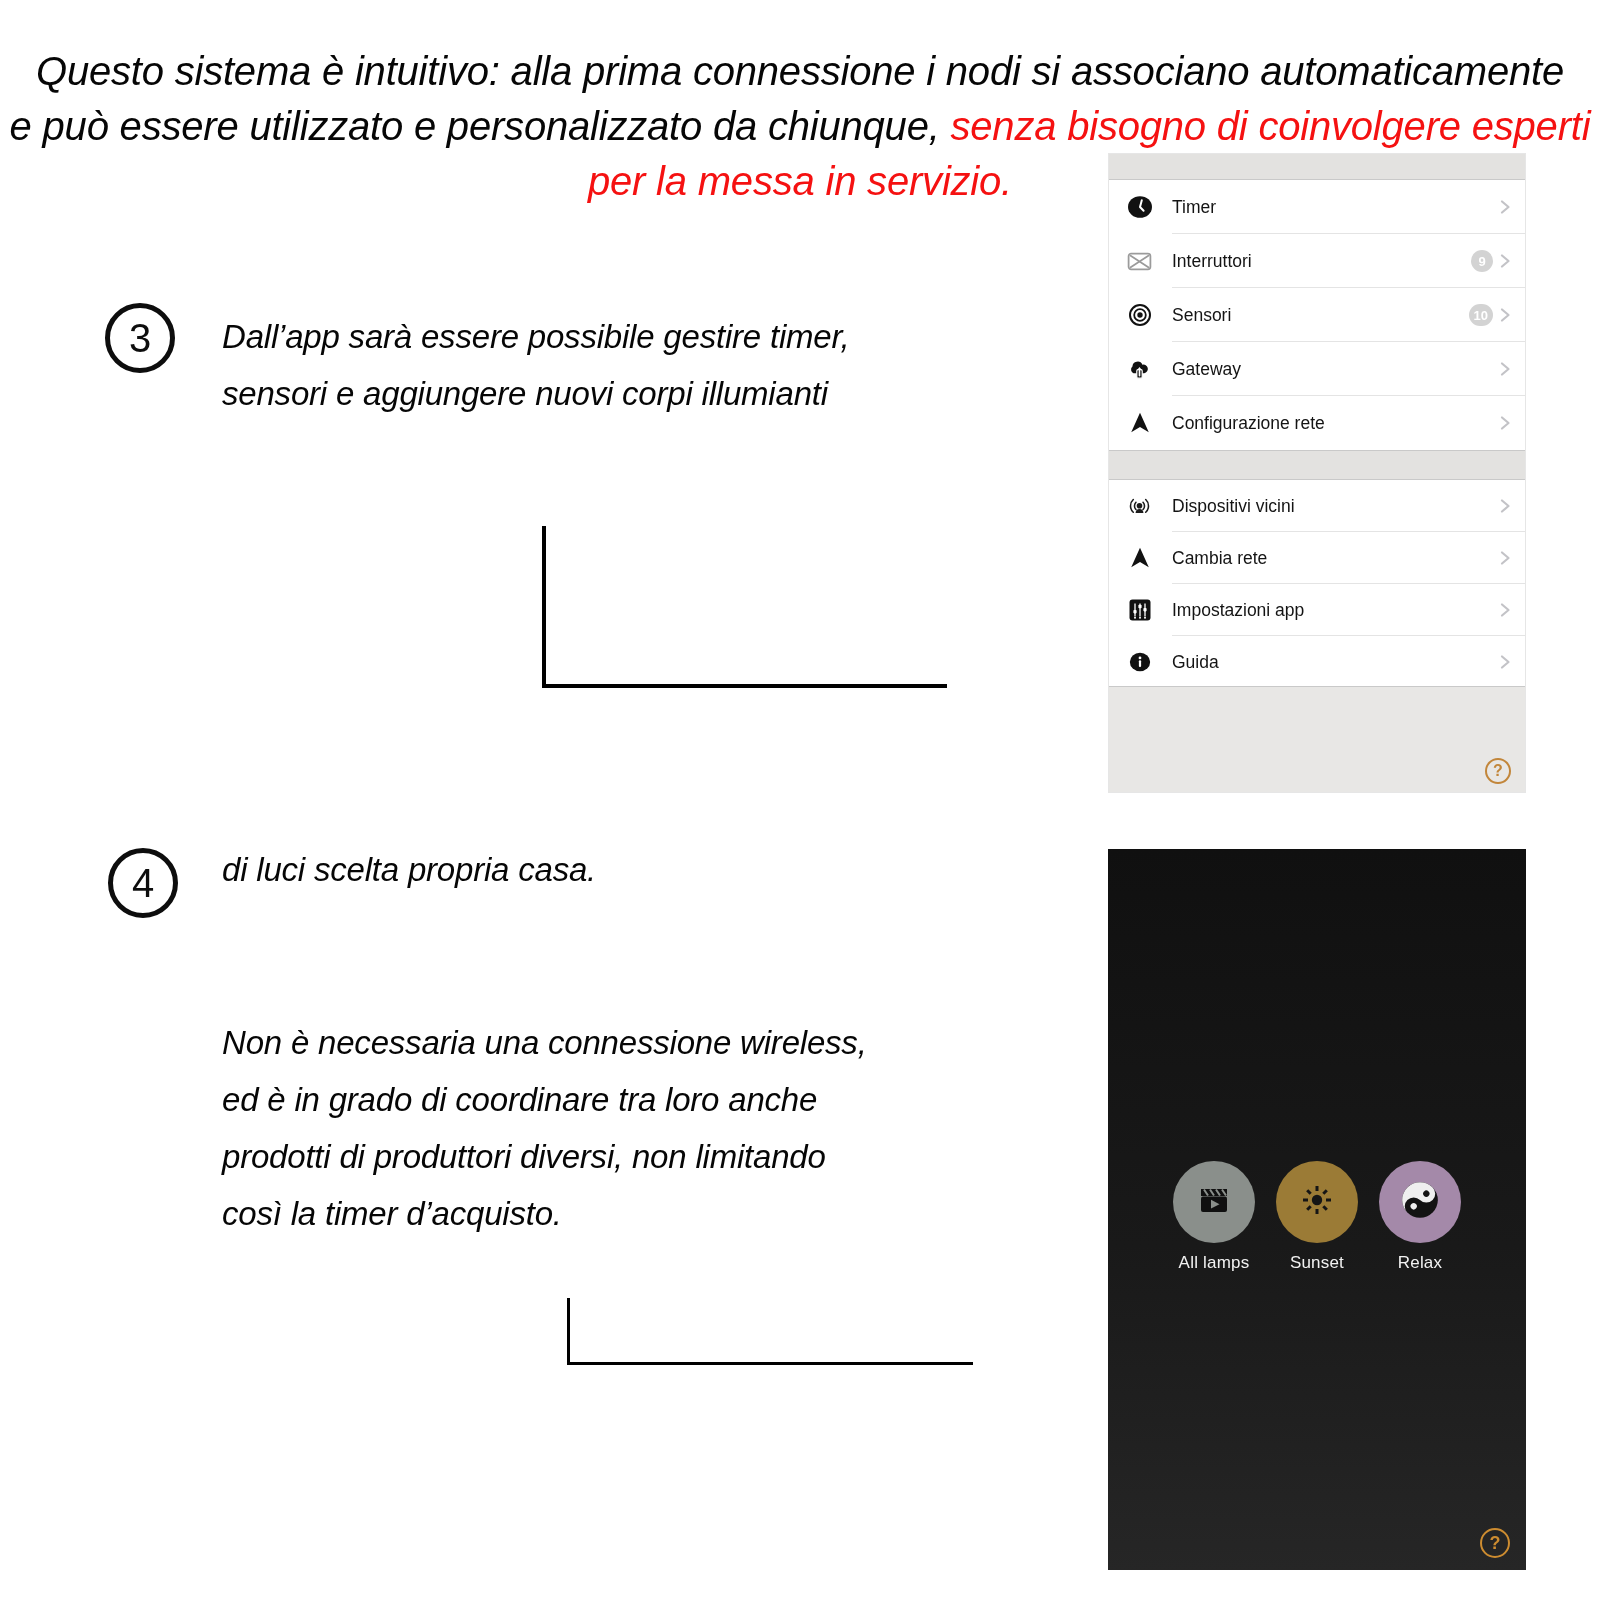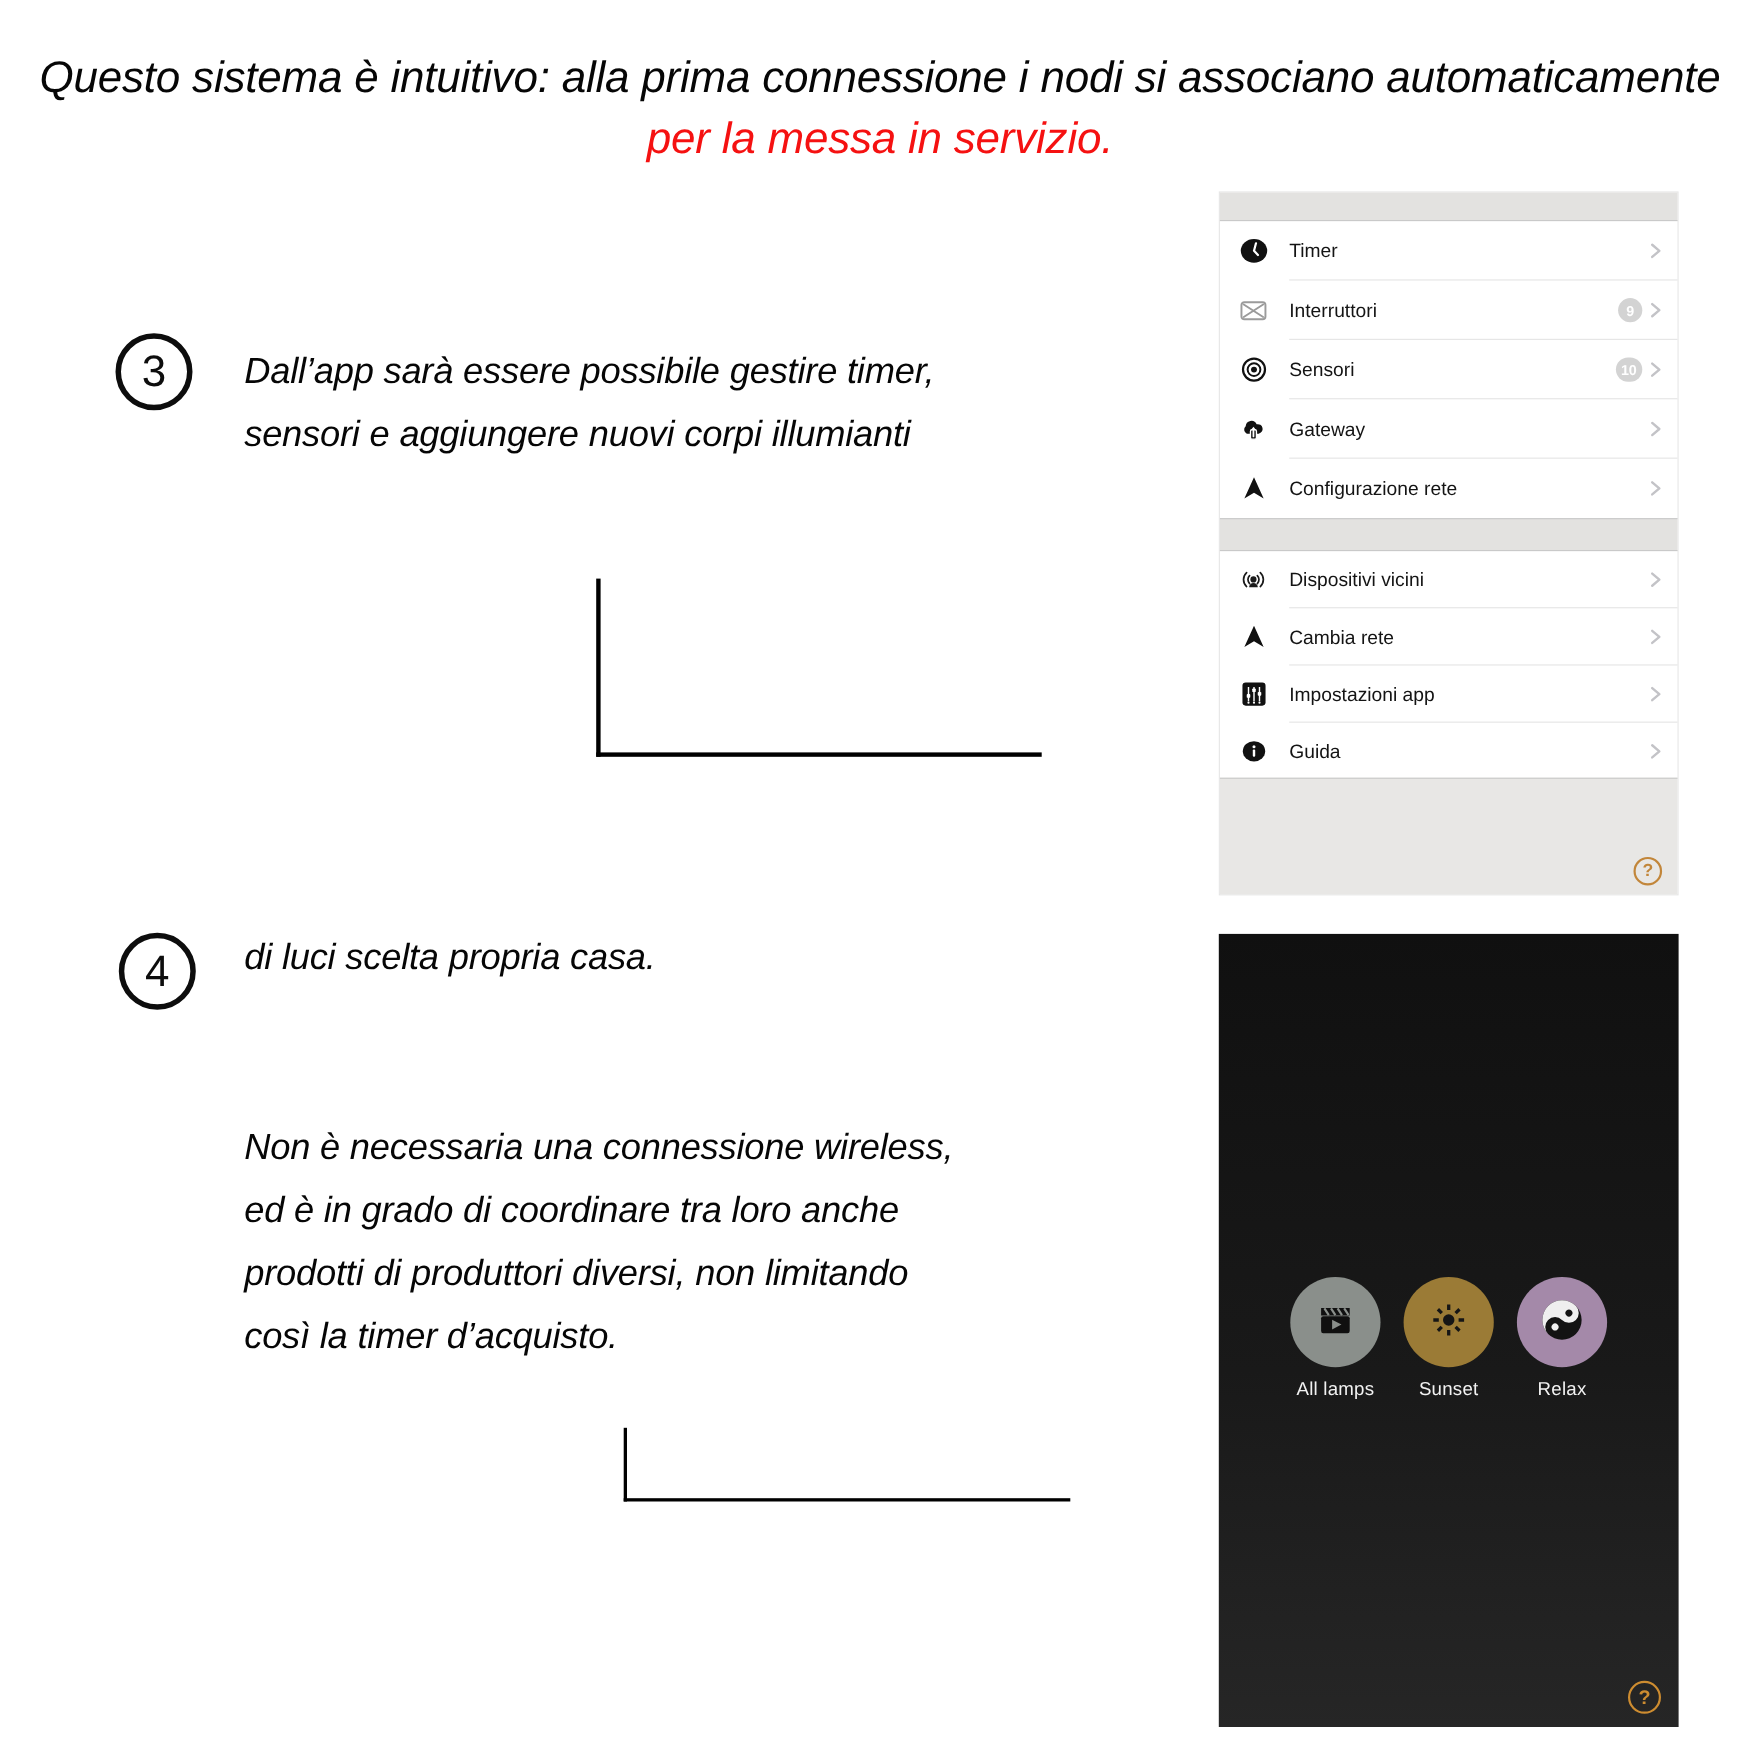--- a/index.html
+++ b/index.html
@@ -12,21 +12,21 @@
            font-style:italic;font-size:40px;line-height:55px;letter-spacing:-0.2px;color:#060606;}
   .doc-text{position:absolute;font-style:italic;font-size:33px;line-height:57px;
             letter-spacing:-0.2px;color:#060606;}
   .step-circle{position:absolute;width:70px;height:70px;border:5px solid #0d0d0d;border-radius:50%;
                display:flex;align-items:center;justify-content:center;
                font-size:40px;color:#0d0d0d;background:#fff;}
   .connector{position:absolute;border-left:4px solid #000;border-bottom:4px solid #000;}
   .connector.thin{border-left-width:3px;border-bottom-width:3px;}
 
   
-  .settings-screen{position:absolute;left:1108px;top:174px;width:418px;height:640px;
+  .settings-screen{position:absolute;left:1108px;top:153px;width:418px;height:640px;
                    background:#ffffff;border:1px solid #e6e6e6;font-size:17.5px;color:#141414;}
   .band{width:100%;background:#e3e2e0;}
   .band.hdr{height:26px;border-bottom:1px solid #c9c9c9;}
   .band.mid{height:30px;border-top:1px solid #c9c9c9;border-bottom:1px solid #c9c9c9;}
   .s-footer{position:absolute;left:0;right:0;bottom:0;height:106px;background:#e8e7e5;
             border-top:1px solid #c9c9c9;}
   .srow{position:relative;display:flex;align-items:center;padding-left:17px;}
   .sec1 .srow{height:54px;}
   .sec2 .srow{height:52px;}
   .srow:not(.last)::after{content:"";position:absolute;left:63px;right:0;bottom:0;height:1px;background:#e4e4e4;}
@@ -50,20 +50,21 @@
   .scene-circle{width:82px;height:82px;border-radius:50%;display:flex;align-items:center;justify-content:center;}
   .scene-label{margin-top:10px;font-size:17px;color:#f2f2f2;letter-spacing:0.2px;white-space:nowrap;}
 </style>
 </head>
 <body>
 
 <div class="page">
 
   <div class="heading">
     <span style="display:block">Questo sistema è intuitivo: alla prima connessione i nodi si associano automaticamente</span>
+    <span style="display:block"><span>e può essere utilizzato e personalizzato da chiunque,&nbsp;</span><span style="color: rgb(245, 17, 17);">senza bisogno di coinvolgere esperti</span></span>
     <span style="display: block; color: rgb(245, 17, 17);">per la messa in servizio.</span>
   </div>
 
   <div class="step-circle" style="left:105px;top:303px;">
     <span>3</span>
   </div>
   <div class="doc-text" style="left:222px;top:308px;width:860px;">
     <span style="display:block">Dall’app sarà essere possibile gestire timer,</span>
     <span style="display:block">sensori e aggiungere nuovi corpi illumianti</span>
   </div>

